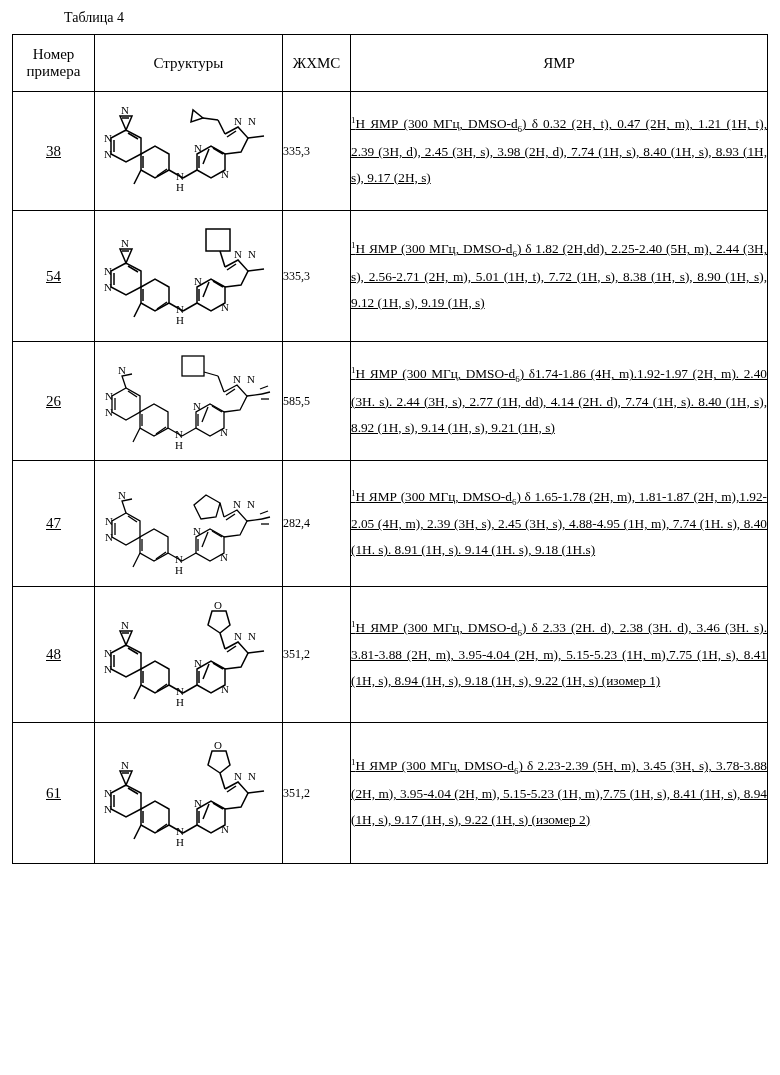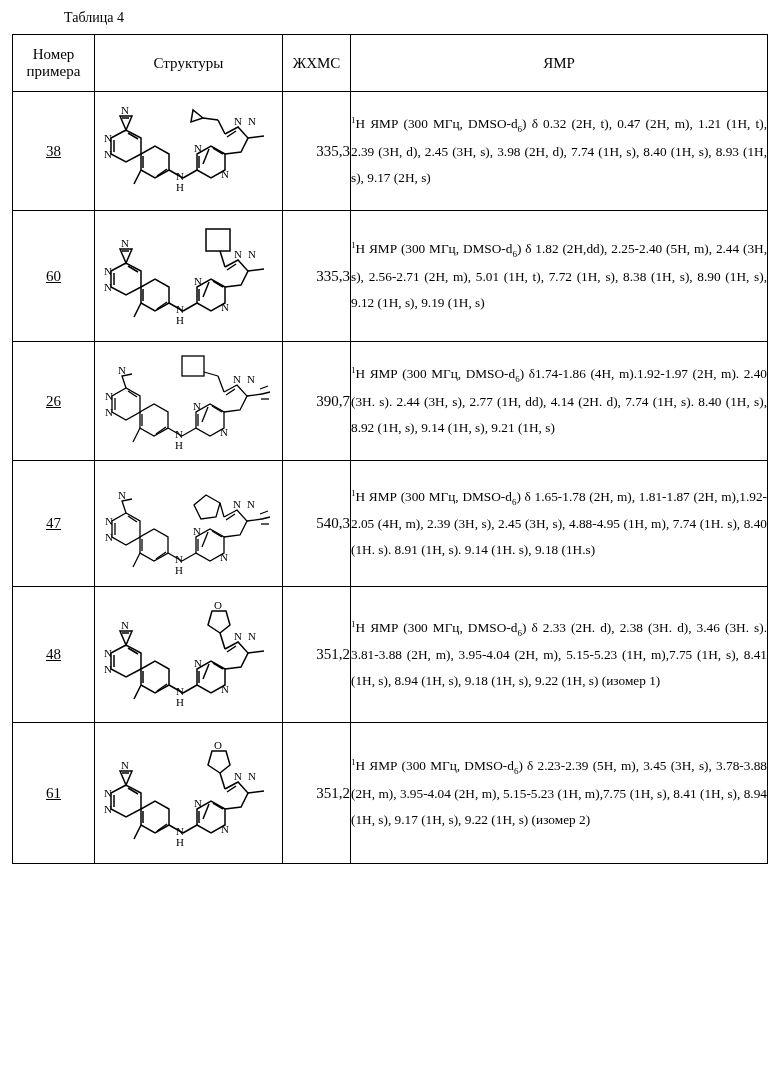--- a/index.html
+++ b/index.html
@@ -48,30 +48,31 @@
   col.c-struct { width: 188px; }
   col.c-lcms { width: 68px; }
   col.c-nmr { width: 417px; }
 
   td.num {
     text-align: center;
     font-size: 15px;
     text-decoration: underline;
   }
   td.lcms {
-    text-align: right;
-    font-size: 15px;
+    text-align: left;
+    font-size: 12px;
     margin-left: 47px;
   }
   td.nmr {
     font-size: 13.3px;
     line-height: 1.95;
     text-align: justify;
     padding: 6px 7px 6px 8px;
     font-family: "Liberation Serif", serif;
+    text-decoration: underline;
   }
   td.struct {
     text-align: center;
     padding: 4px 0;
   }
   .struct-wrap {
     display: flex;
     align-items: center;
     justify-content: center;
     width: 100%;
@@ -153,21 +154,21 @@
                 <text x="150" y="33">N</text>
               </g>
             </svg>
           </div>
         </td>
         <td class="lcms">335,3</td>
         <td class="nmr"><sup>1</sup><span>Н ЯМР (300 МГц, DMSO-d<sub>6</sub>) δ 0.32 (2H, t), 0.47 (2H, m), 1.21 (1H, t), 2.39 (3H, d), 2.45 (3H, s), 3.98 (2H, d), 7.74 (1H, s), 8.40 (1H, s), 8.93 (1H, s), 9.17 (2H, s)</span></td>
       </tr>
 
       <tr>
-        <td class="num">60</td>
+        <td class="num">54</td>
         <td class="struct">
           <div class="struct-wrap">
             <svg width="182" height="130" viewBox="0 0 182 130">
               <g fill="none" stroke="#000" stroke-width="1.5">
                 <polygon points="28,52 13,60 13,76 28,84 43,76 43,60"></polygon>
                 <polyline points="16,62 16,74"></polyline>
                 <polyline points="30,55 40,61"></polyline>
                 <polygon points="28,52 22,38 34,38"></polygon>
                 <polyline points="24,40 31,40"></polyline>
                 <polygon points="43,76 43,92 57,100 71,92 71,76 57,68"></polygon>
@@ -241,21 +242,21 @@
                 <text x="77" y="107">H</text>
                 <text x="77" y="96">N</text>
                 <text x="95" y="68">N</text>
                 <text x="122" y="94">N</text>
                 <text x="135" y="41">N</text>
                 <text x="149" y="41">N</text>
               </g>
             </svg>
           </div>
         </td>
-        <td class="lcms">390,7</td>
+        <td class="lcms">585,5</td>
         <td class="nmr"><sup>1</sup><span>Н ЯМР (300 МГц, DMSO-d<sub>6</sub>) δ1.74-1.86 (4H, m).1.92-1.97 (2Н, m). 2.40 (3Н. s). 2.44 (3Н, s), 2.77 (1Н, dd), 4.14 (2Н. d), 7.74 (1Н, s). 8.40 (1H, s), 8.92 (1H, s), 9.14 (1H, s), 9.21 (1H, s)</span></td>
       </tr>
 
       <tr>
         <td class="num">47</td>
         <td class="struct">
           <div class="struct-wrap">
             <svg width="182" height="125" viewBox="0 0 182 125">
               <g fill="none" stroke="#000" stroke-width="1.3">
                 <polygon points="28,52 14,60 14,76 28,84 42,76 42,60"></polygon>
@@ -288,21 +289,21 @@
                 <text x="77" y="113">H</text>
                 <text x="77" y="102">N</text>
                 <text x="95" y="74">N</text>
                 <text x="122" y="100">N</text>
                 <text x="135" y="47">N</text>
                 <text x="149" y="47">N</text>
               </g>
             </svg>
           </div>
         </td>
-        <td class="lcms">540,3</td>
+        <td class="lcms">282,4</td>
         <td class="nmr"><sup>1</sup><span>Н ЯМР (300 МГц, DMSO-d<sub>6</sub>) δ 1.65-1.78 (2H, m), 1.81-1.87 (2H, m),1.92-2.05 (4H, m), 2.39 (3H, s), 2.45 (3H, s), 4.88-4.95 (1H, m), 7.74 (1Н. s), 8.40 (1Н. s). 8.91 (1Н, s). 9.14 (1Н. s), 9.18 (1Н.s)</span></td>
       </tr>
 
       <tr>
         <td class="num">48</td>
         <td class="struct">
           <div class="struct-wrap">
             <svg width="182" height="135" viewBox="0 0 182 135">
               <g fill="none" stroke="#000" stroke-width="1.5">
                 <polygon points="28,58 13,66 13,82 28,90 43,82 43,66"></polygon>

